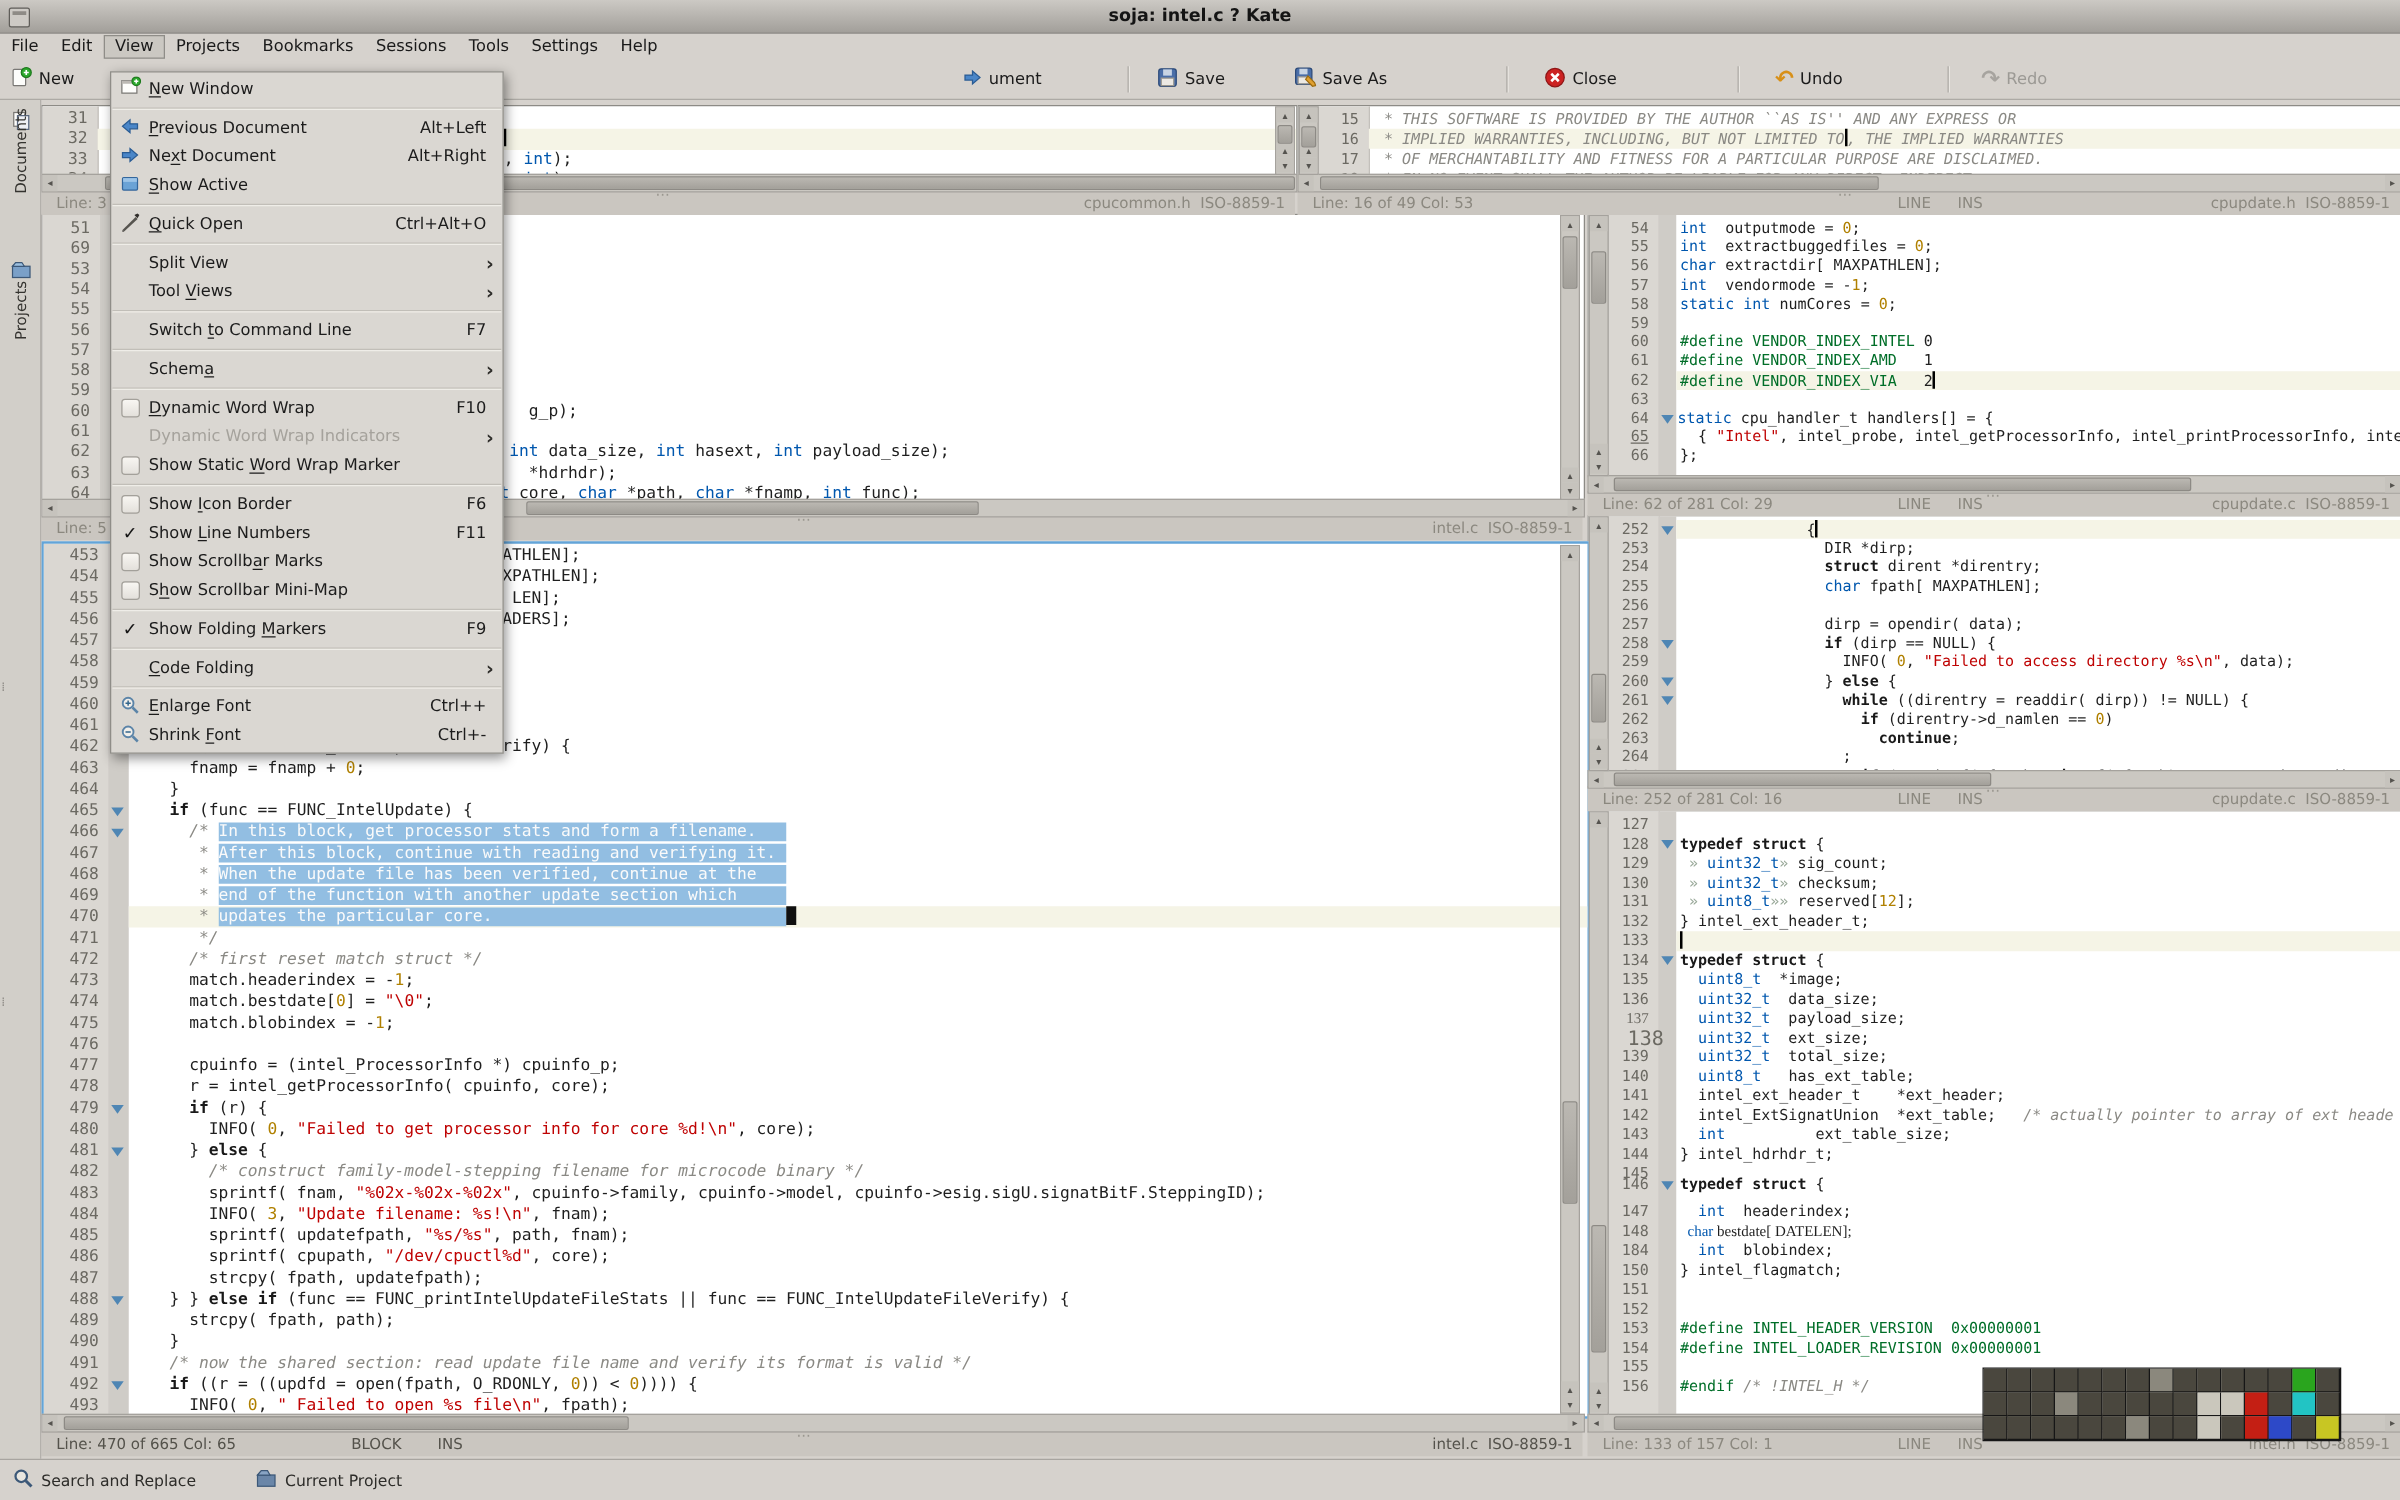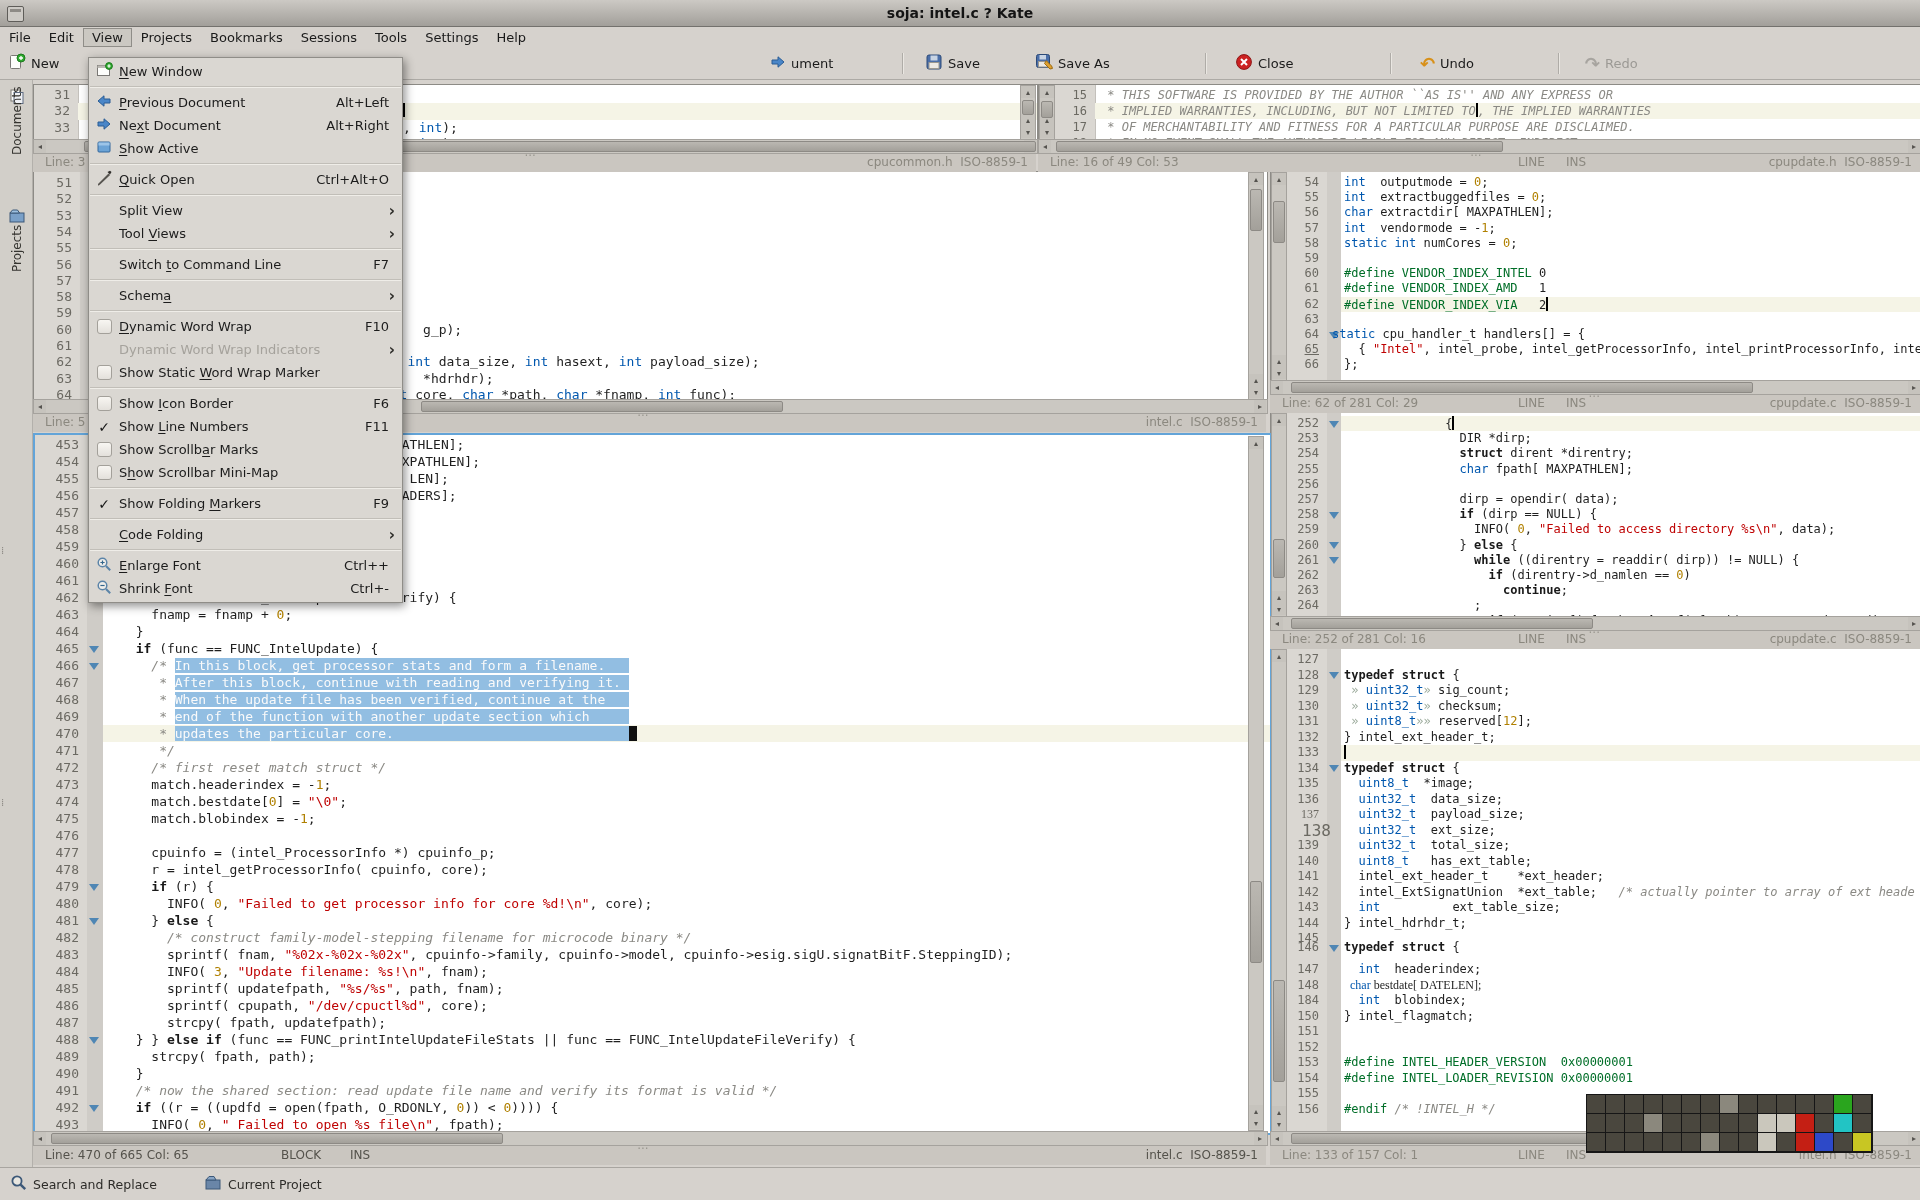--- a/index.html
+++ b/index.html
@@ -179,21 +179,21 @@
       <div class="row" style="top: 2px; height: 16px; line-height: 16px; font-size: 12px;"><span class="num" style="left: 14px; width: 34px; font-size: 12px;">15</span><span class="code" style="left: 61px;"><span class="sg-c"> * THIS SOFTWARE IS PROVIDED BY THE AUTHOR ``AS IS'' AND ANY EXPRESS OR</span></span></div>
       <div class="clbg" style="left: 56px; top: 18px; height: 16px;"></div>
       <div class="row" style="top: 18px; height: 16px; line-height: 16px; font-size: 12px;"><span class="num" style="left: 14px; width: 34px; font-size: 12px;">16</span><span class="code" style="left: 61px;"><span class="sg-c"> * IMPLIED WARRANTIES, INCLUDING, BUT NOT LIMITED TO</span><span class="caret"></span><span class="sg-c">, THE IMPLIED WARRANTIES</span></span></div>
       <div class="row" style="top: 34px; height: 16px; line-height: 16px; font-size: 12px;"><span class="num" style="left: 14px; width: 34px; font-size: 12px;">17</span><span class="code" style="left: 61px;"><span class="sg-c"> * OF MERCHANTABILITY AND FITNESS FOR A PARTICULAR PURPOSE ARE DISCLAIMED.</span></span></div>
       <div class="row" style="top: 50px; height: 16px; line-height: 16px; font-size: 12px;"><span class="num" style="left: 14px; width: 34px; font-size: 12px;">18</span><span class="code" style="left: 61px;"><span class="sg-c"> * IN NO EVENT SHALL THE AUTHOR BE LIABLE FOR ANY DIRECT, INDIRECT</span></span></div>
     </div>
   <div class="pane" style="left:33px;top:171px;width:1233px;height:228px">
       <div class="gutterbg" style="left: 0px; width: 46px;"></div>
       <div class="foldbg" style="left: 46px; width: 16px;"></div>
       <div class="row" style="top: 3px; height: 16.3px; line-height: 16.3px; font-size: 13px;"><span class="num" style="left: 0px; width: 38px; font-size: 13px;">51</span><span class="code" style="left: 76px;"></span></div>
-      <div class="row" style="top: 19.3px; height: 16.3px; line-height: 16.3px; font-size: 13px;"><span class="num" style="left: 0px; width: 38px; font-size: 13px;">52</span><span class="code" style="left: 76px;"></span></div>
+      <div class="row" style="top: 19.3px; height: 16.3px; line-height: 16.3px; font-size: 13px;"><span class="num" style="left: 0px; width: 38px; font-size: 13px;">69</span><span class="code" style="left: 76px;"></span></div>
       <div class="row" style="top: 35.6px; height: 16.3px; line-height: 16.3px; font-size: 13px;"><span class="num" style="left: 0px; width: 38px; font-size: 13px;">53</span><span class="code" style="left: 76px;"></span></div>
       <div class="row" style="top: 51.9px; height: 16.3px; line-height: 16.3px; font-size: 13px;"><span class="num" style="left: 0px; width: 38px; font-size: 13px;">54</span><span class="code" style="left: 76px;"></span></div>
       <div class="row" style="top: 68.2px; height: 16.3px; line-height: 16.3px; font-size: 13px;"><span class="num" style="left: 0px; width: 38px; font-size: 13px;">55</span><span class="code" style="left: 76px;"></span></div>
       <div class="row" style="top: 84.5px; height: 16.3px; line-height: 16.3px; font-size: 13px;"><span class="num" style="left: 0px; width: 38px; font-size: 13px;">56</span><span class="code" style="left: 76px;"></span></div>
       <div class="row" style="top: 100.8px; height: 16.3px; line-height: 16.3px; font-size: 13px;"><span class="num" style="left: 0px; width: 38px; font-size: 13px;">57</span><span class="code" style="left: 76px;"></span></div>
       <div class="row" style="top: 117.1px; height: 16.3px; line-height: 16.3px; font-size: 13px;"><span class="num" style="left: 0px; width: 38px; font-size: 13px;">58</span><span class="code" style="left: 76px;"></span></div>
       <div class="row" style="top: 133.4px; height: 16.3px; line-height: 16.3px; font-size: 13px;"><span class="num" style="left: 0px; width: 38px; font-size: 13px;">59</span><span class="code" style="left: 76px;"></span></div>
       <div class="row" style="top: 149.7px; height: 16.3px; line-height: 16.3px; font-size: 13px;"><span class="num" style="left: 0px; width: 38px; font-size: 13px;">60</span><span class="code" style="left: 76px;"><span class="sg-d">                                        g_p);</span></span></div>
       <div class="row" style="top: 166px; height: 16.3px; line-height: 16.3px; font-size: 13px;"><span class="num" style="left: 0px; width: 38px; font-size: 13px;">61</span><span class="code" style="left: 76px;"></span></div>
       <div class="row" style="top: 182.3px; height: 16.3px; line-height: 16.3px; font-size: 13px;"><span class="num" style="left: 0px; width: 38px; font-size: 13px;">62</span><span class="code" style="left: 76px;"><span class="sg-d">                              t *hdr, </span><span class="sg-t">int</span><span class="sg-d"> data_size, </span><span class="sg-t">int</span><span class="sg-d"> hasext, </span><span class="sg-t">int</span><span class="sg-d"> payload_size);</span></span></div>
@@ -207,21 +207,21 @@
       <div class="row" style="top: 18.2px; height: 15.2px; line-height: 15.2px; font-size: 12px;"><span class="num" style="left: 14px; width: 34px; font-size: 12px;">55</span><span class="code" style="left: 73px;"><span class="sg-t">int</span><span class="sg-d">  extractbuggedfiles = </span><span class="sg-n">0</span><span class="sg-d">;</span></span></div>
       <div class="row" style="top: 33.4px; height: 15.2px; line-height: 15.2px; font-size: 12px;"><span class="num" style="left: 14px; width: 34px; font-size: 12px;">56</span><span class="code" style="left: 73px;"><span class="sg-t">char</span><span class="sg-d"> extractdir[ MAXPATHLEN];</span></span></div>
       <div class="row" style="top: 48.6px; height: 15.2px; line-height: 15.2px; font-size: 12px;"><span class="num" style="left: 14px; width: 34px; font-size: 12px;">57</span><span class="code" style="left: 73px;"><span class="sg-t">int</span><span class="sg-d">  vendormode = -</span><span class="sg-n">1</span><span class="sg-d">;</span></span></div>
       <div class="row" style="top: 63.8px; height: 15.2px; line-height: 15.2px; font-size: 12px;"><span class="num" style="left: 14px; width: 34px; font-size: 12px;">58</span><span class="code" style="left: 73px;"><span class="sg-t">static</span><span class="sg-d"> </span><span class="sg-t">int</span><span class="sg-d"> numCores = </span><span class="sg-n">0</span><span class="sg-d">;</span></span></div>
       <div class="row" style="top: 79px; height: 15.2px; line-height: 15.2px; font-size: 12px;"><span class="num" style="left: 14px; width: 34px; font-size: 12px;">59</span><span class="code" style="left: 73px;"></span></div>
       <div class="row" style="top: 94.2px; height: 15.2px; line-height: 15.2px; font-size: 12px;"><span class="num" style="left: 14px; width: 34px; font-size: 12px;">60</span><span class="code" style="left: 73px;"><span class="sg-p">#define VENDOR_INDEX_INTEL </span><span class="sg-d">0</span></span></div>
       <div class="row" style="top: 109.4px; height: 15.2px; line-height: 15.2px; font-size: 12px;"><span class="num" style="left: 14px; width: 34px; font-size: 12px;">61</span><span class="code" style="left: 73px;"><span class="sg-p">#define VENDOR_INDEX_AMD</span><span class="sg-d">   1</span></span></div>
       <div class="clbg" style="left: 70px; top: 124.6px; height: 15.2px;"></div>
       <div class="row" style="top: 124.6px; height: 15.2px; line-height: 15.2px; font-size: 12px;"><span class="num" style="left: 14px; width: 34px; font-size: 12px;">62</span><span class="code" style="left: 73px;"><span class="sg-p">#define VENDOR_INDEX_VIA</span><span class="sg-d">   2</span><span class="caret"></span></span></div>
       <div class="row" style="top: 139.8px; height: 15.2px; line-height: 15.2px; font-size: 12px;"><span class="num" style="left: 14px; width: 34px; font-size: 12px;">63</span><span class="code" style="left: 73px;"></span></div>
-      <div class="row" style="top: 155px; height: 15.2px; line-height: 15.2px; font-size: 12px;"><span class="num" style="left: 14px; width: 34px; font-size: 12px;">64</span><span class="fold" style="left: 58px; top: 4.6px;"></span><span class="code" style="left: 61px; text-align: right;"><span class="sg-t">static</span><span class="sg-d"> cpu_handler_t handlers[] = {</span></span></div>
+      <div class="row" style="top: 155px; height: 15.2px; line-height: 15.2px; font-size: 12px;"><span class="num" style="left: 14px; width: 34px; font-size: 12px;">64</span><span class="fold" style="left: 58px; top: 4.6px;"></span><span class="code" style="left: 71px; text-align: right;"><span class="sg-t">static</span><span class="sg-d"> cpu_handler_t handlers[] = {</span></span></div>
       <div class="row" style="top: 170.2px; height: 15.2px; line-height: 15.2px; font-size: 12px;"><span class="num" style="left: 14px; width: 34px; font-size: 12px; text-decoration: underline;">65</span><span class="code" style="left: 73px;"><span class="sg-d">  { </span><span class="sg-s">"Intel"</span><span class="sg-d">, intel_probe, intel_getProcessorInfo, intel_printProcessorInfo, inte</span></span></div>
       <div class="row" style="top: 185.4px; height: 15.2px; line-height: 15.2px; font-size: 12px;"><span class="num" style="left: 14px; width: 34px; font-size: 12px;">66</span><span class="code" style="left: 73px;"><span class="sg-d">};</span></span></div>
     </div>
   <div class="pane" style="left:1270px;top:412px;width:650px;height:204px">
       <div class="gutterbg" style="left: 14px; width: 42px;"></div>
       <div class="foldbg" style="left: 56px; width: 14px;"></div>
       <div class="clbg" style="left: 70px; top: 3px; height: 15.2px;"></div>
       <div class="row" style="top: 3px; height: 15.2px; line-height: 15.2px; font-size: 12px;"><span class="num" style="left: 14px; width: 34px; font-size: 12px;">252</span><span class="fold" style="left: 58px; top: 4.6px;"></span><span class="code" style="left: 73px;"><span class="sg-d">              {</span><span class="caret"></span></span></div>
       <div class="row" style="top: 18.2px; height: 15.2px; line-height: 15.2px; font-size: 12px;"><span class="num" style="left: 14px; width: 34px; font-size: 12px;">253</span><span class="code" style="left: 73px;"><span class="sg-d">                DIR *dirp;</span></span></div>
       <div class="row" style="top: 33.4px; height: 15.2px; line-height: 15.2px; font-size: 12px;"><span class="num" style="left: 14px; width: 34px; font-size: 12px;">254</span><span class="code" style="left: 73px;"><span class="sg-d">                </span><span class="sg-k">struct</span><span class="sg-d"> dirent *direntry;</span></span></div>

